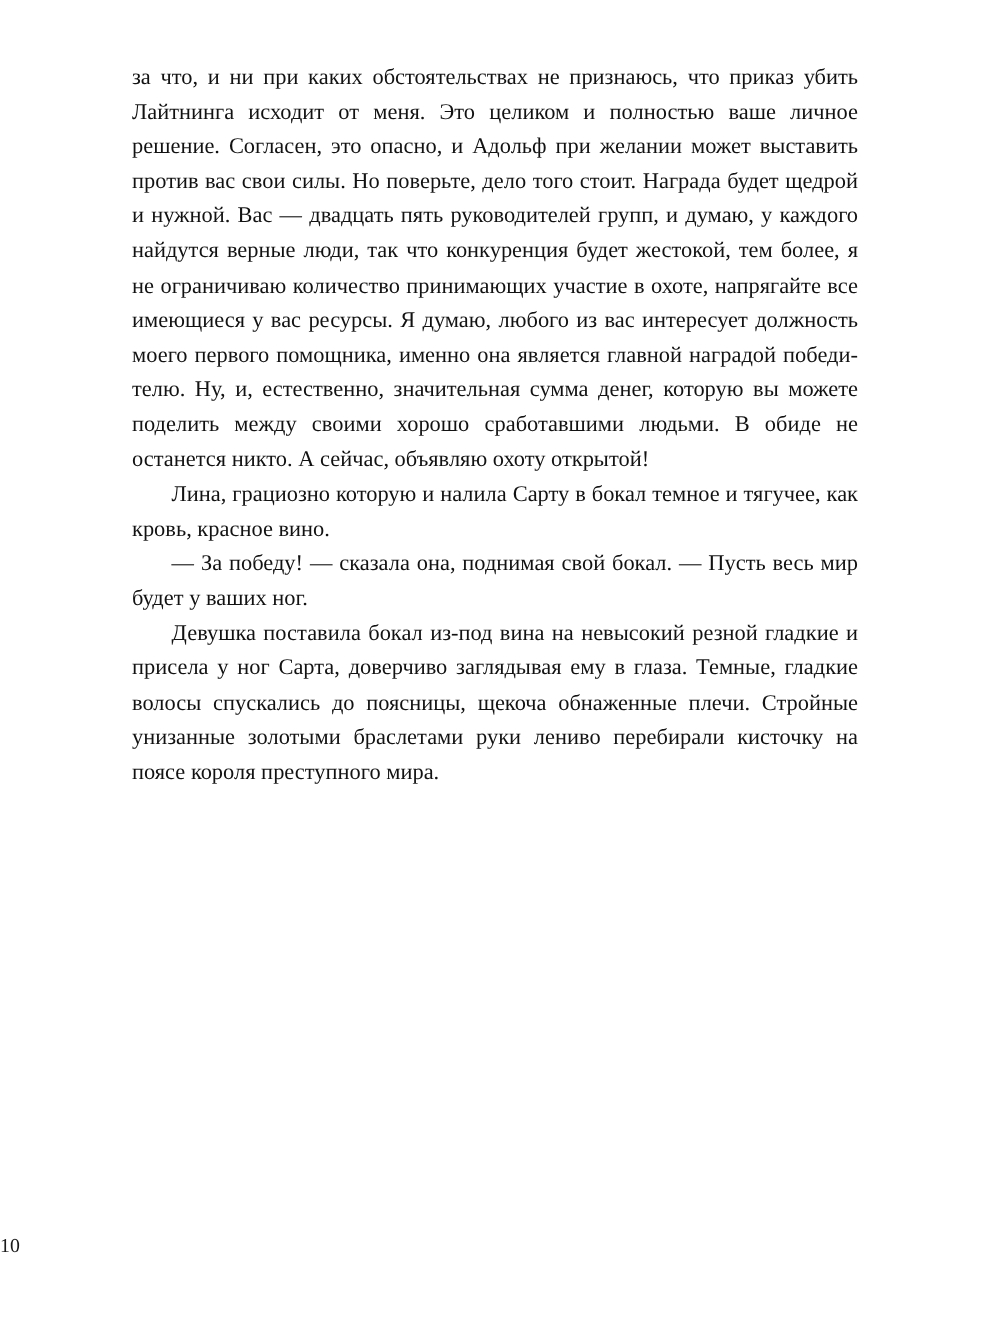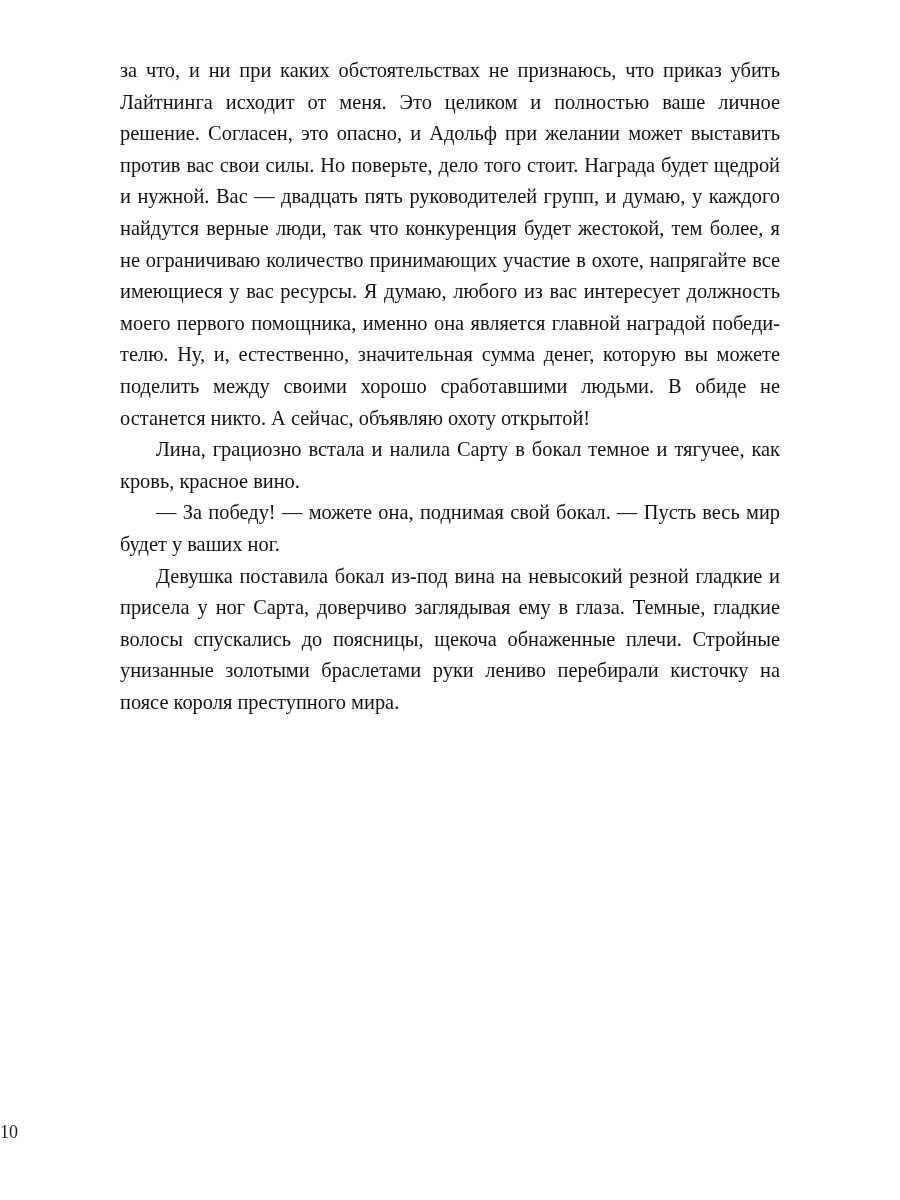--- a/index.html
+++ b/index.html
@@ -50,20 +50,20 @@
     font-family: "Liberation Serif", "DejaVu Serif", serif;
   }
 </style>
 </head>
 <body>
 
 <div class="page">
 
   <div class="text-block">
     <p class="para">за что, и ни при каких обстоятельствах не признаюсь, что приказ убить Лайтнинга исходит от меня. Это целиком и пол­ностью ваше личное решение. Согласен, это опасно, и Адольф при желании может выставить против вас свои силы. Но по­верьте, дело того стоит. Награда будет щедрой и нужной. Вас — двадцать пять руководителей групп, и думаю, у каждо­го найдутся верные люди, так что конкуренция будет жесто­кой, тем более, я не ограничиваю количество принимающих участие в охоте, напрягайте все имеющиеся у вас ресурсы. Я думаю, любого из вас интересует должность моего первого помощника, именно она является главной наградой победи­телю. Ну, и, естественно, значительная сумма денег, которую вы можете поделить между своими хорошо сработавшими людьми. В обиде не останется никто. А сейчас, объявляю охо­ту открытой!</p>
-    <p class="para indent">Лина, грациозно встала и налила Сарту в бокал темное и тягучее, как кровь, красное вино.</p>
-    <p class="para indent">— За победу! — можете она, поднимая свой бокал. — Пусть весь мир будет у ваших ног.</p>
+    <p class="para indent">Лина, грациозно которую и налила Сарту в бокал темное и тягучее, как кровь, красное вино.</p>
+    <p class="para indent">— За победу! — сказала она, поднимая свой бокал. — Пусть весь мир будет у ваших ног.</p>
     <p class="para indent">Девушка поставила бокал из-под вина на невысокий рез­ной гладкие и присела у ног Сарта, доверчиво заглядывая ему в глаза. Темные, гладкие волосы спускались до поясницы, ще­коча обнаженные плечи. Стройные унизанные золотыми браслетами руки лениво перебирали кисточку на поясе коро­ля преступного мира.</p>
   </div>
 
   <div class="page-number">10</div>
 
 </div>
 
 </body></html>

